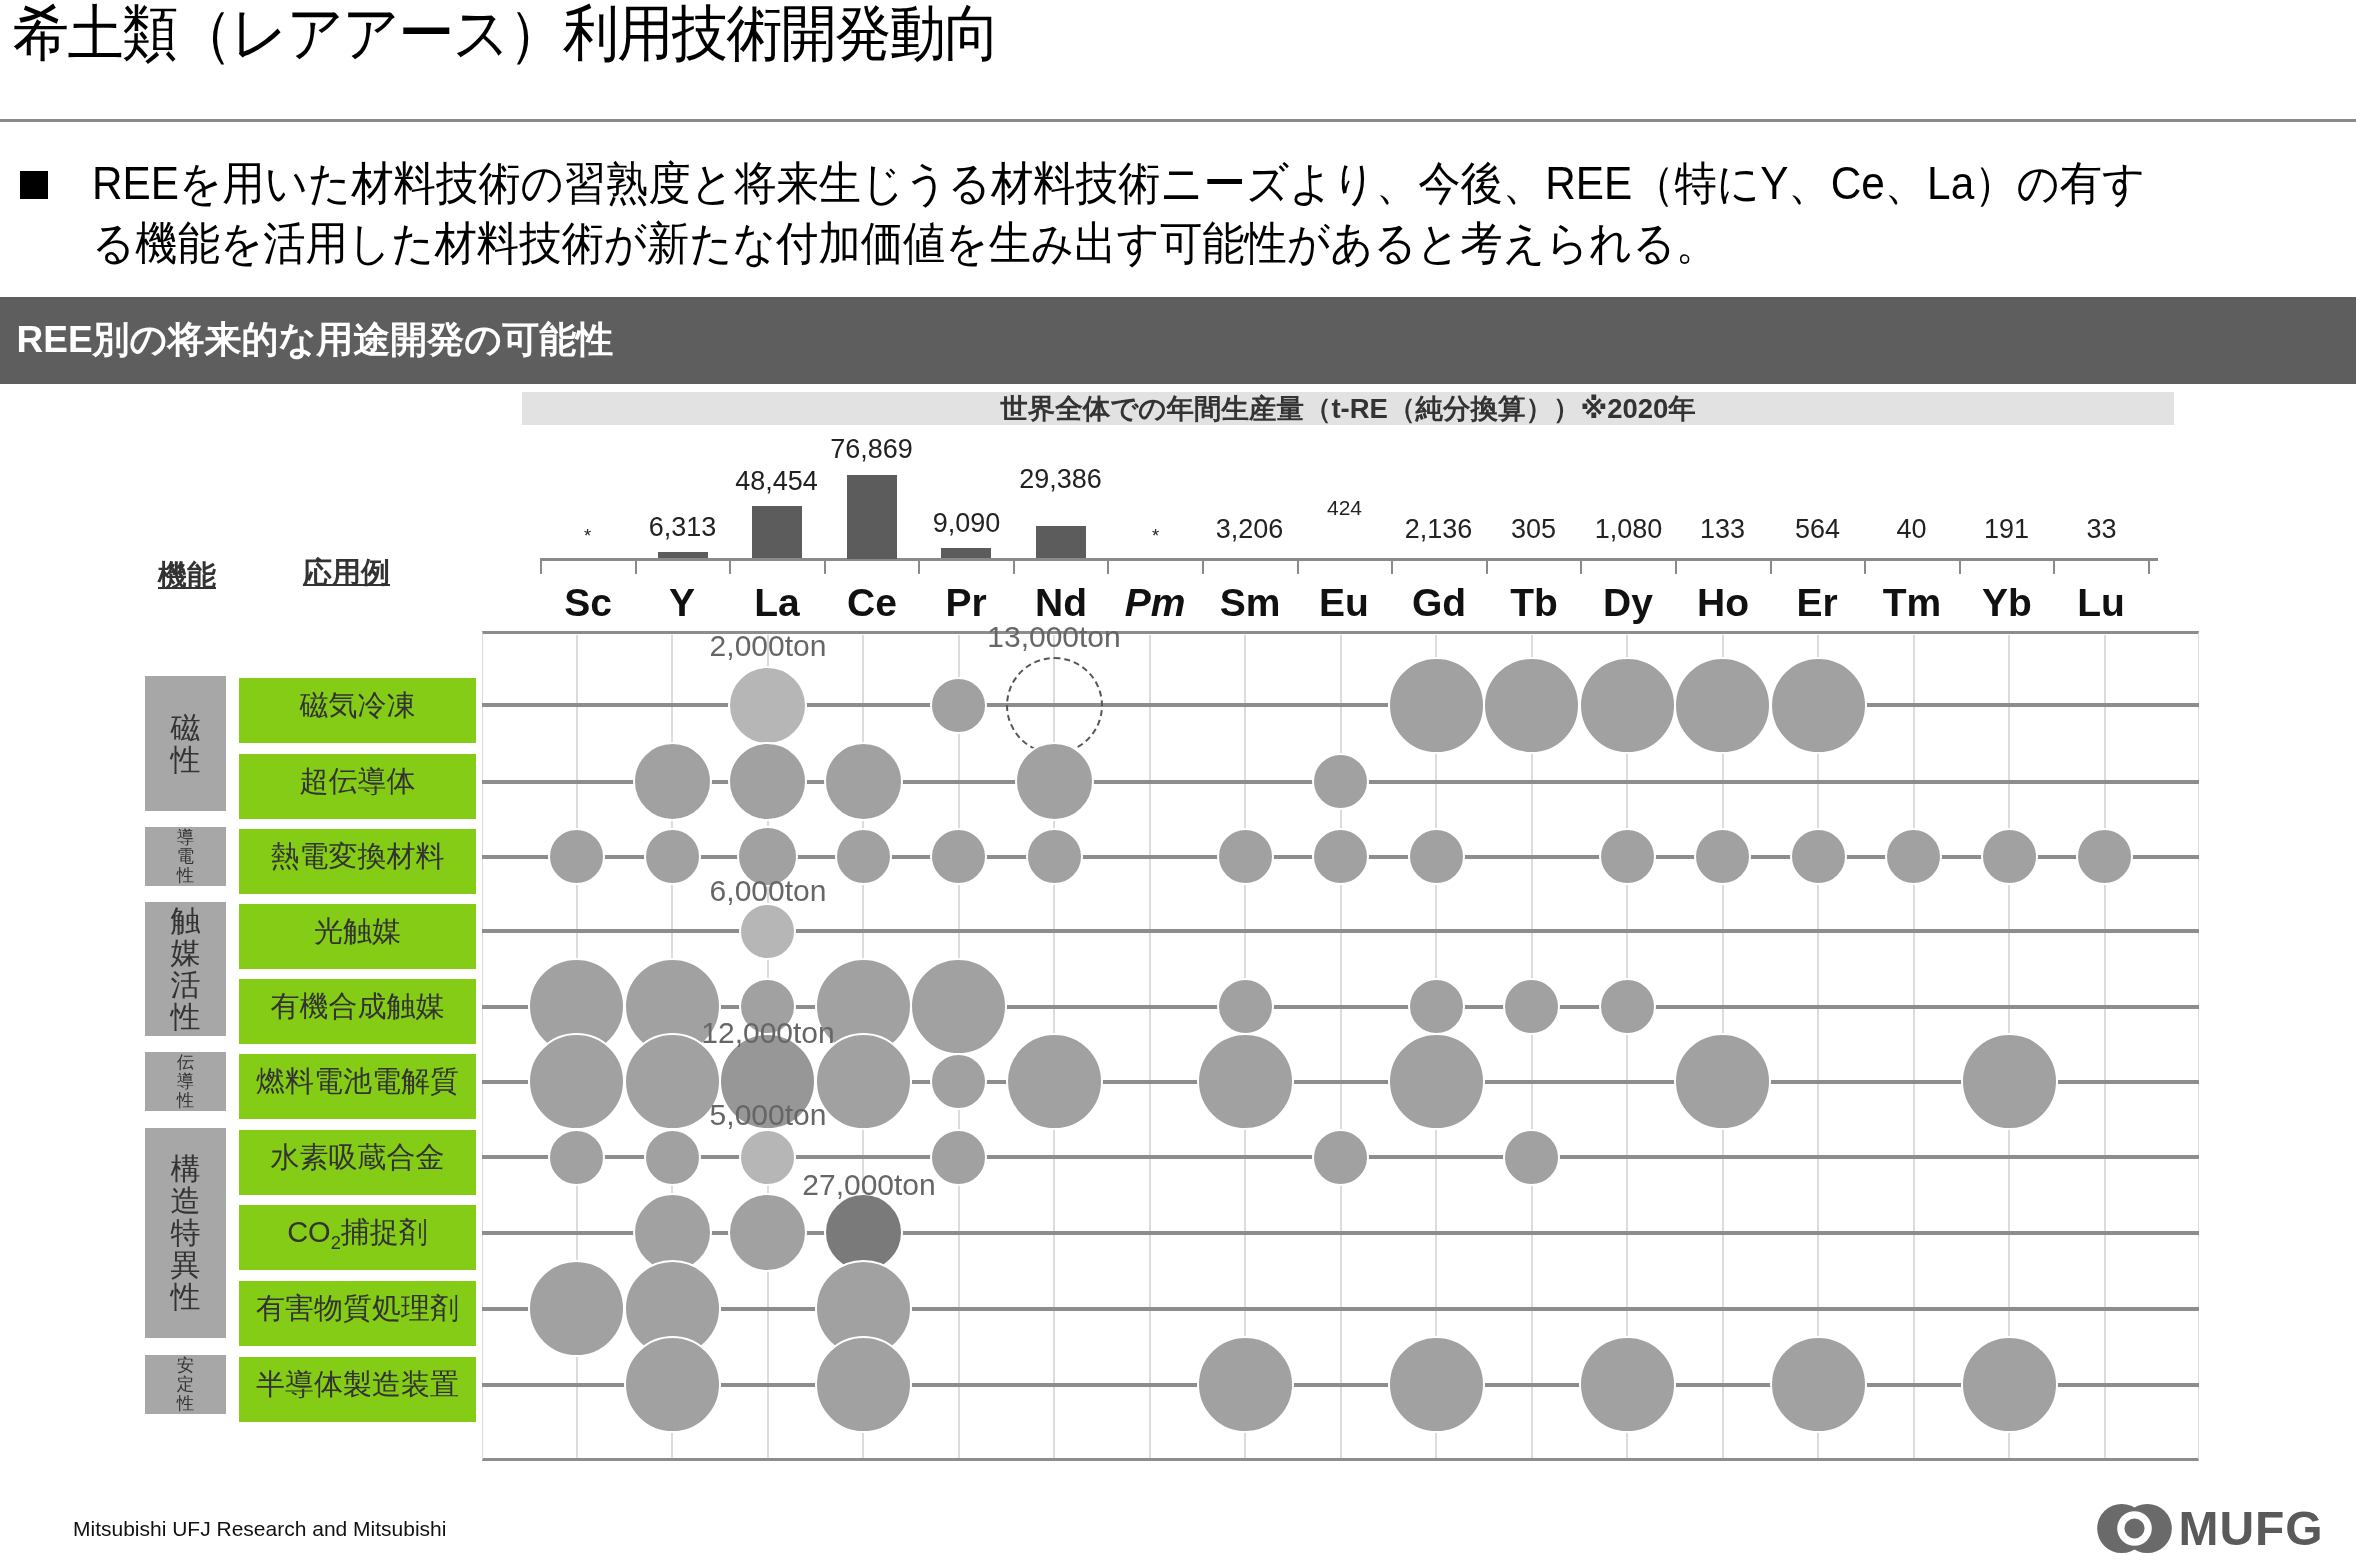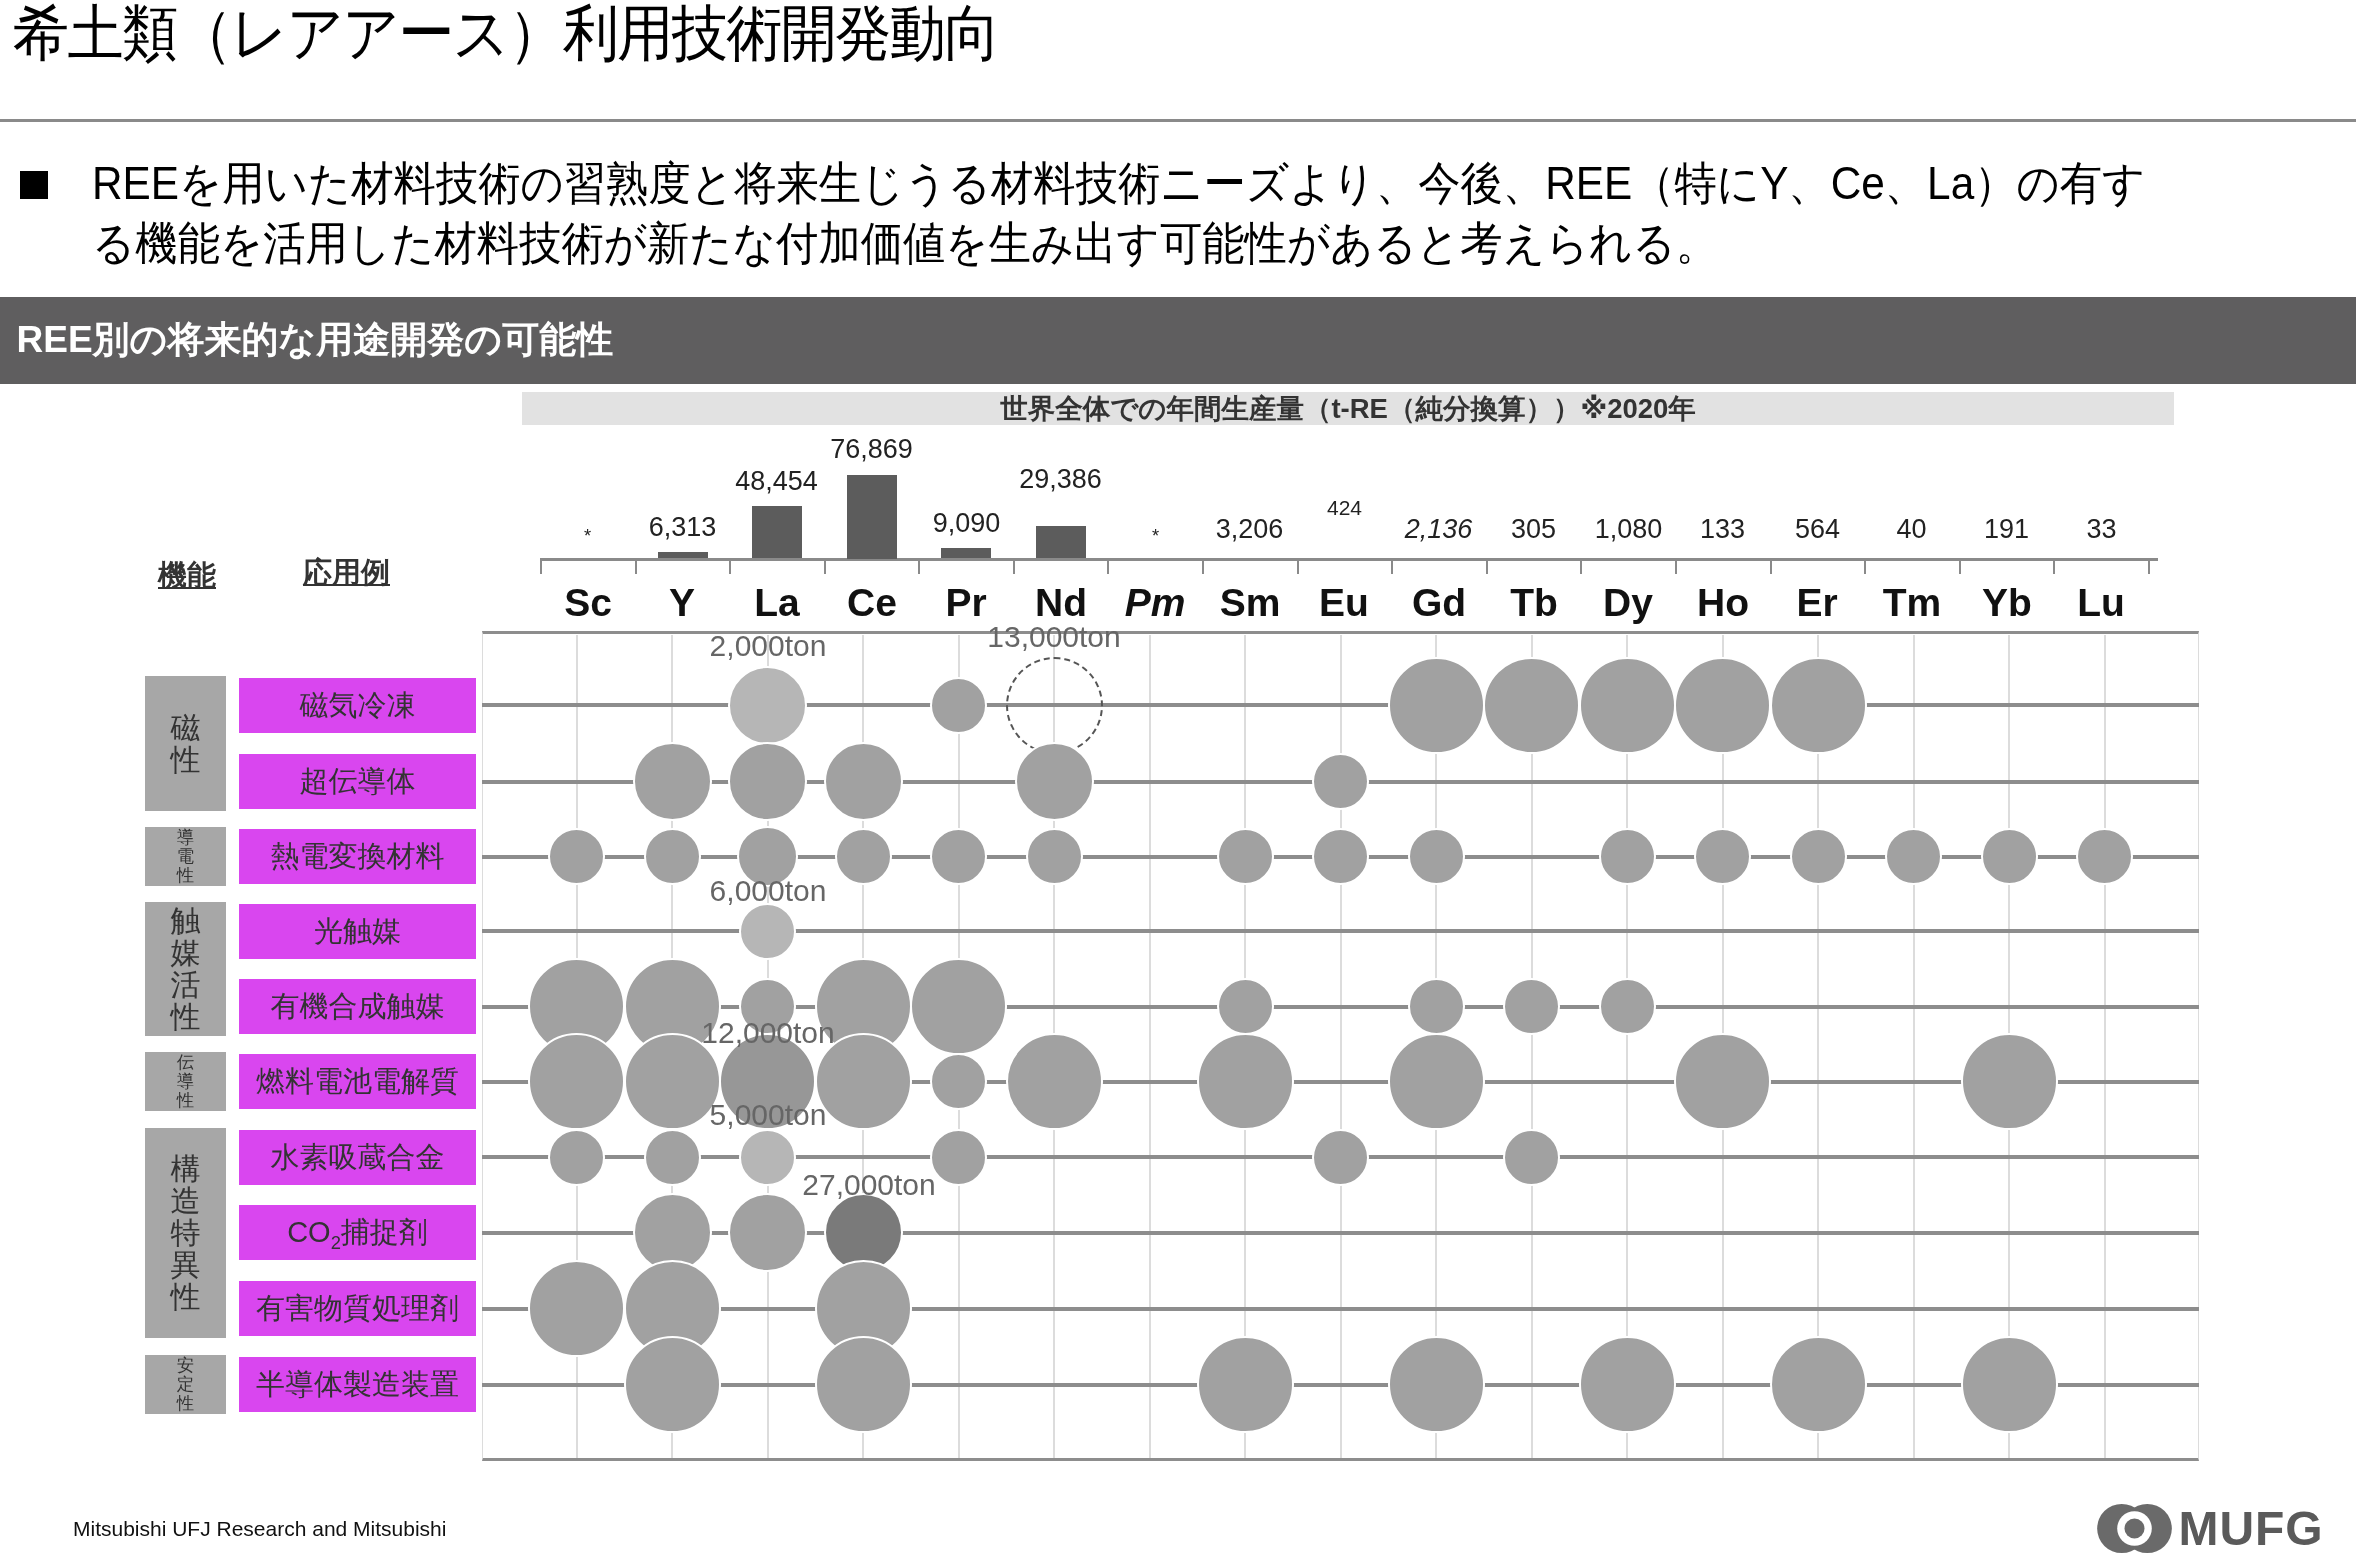--- a/index.html
+++ b/index.html
@@ -20,21 +20,21 @@
   .bar { background:#5c5c5c; width:50px; }
   #axis-line { left:540px; top:558px; width:1618px; height:2.8px; background:#8a8a8a; }
   .axis-tick { width:1.8px; height:14.7px; background:#8a8a8a; top:559px; }
   .el-label { top:580px; width:92px; text-align:center; font-size:39px; line-height:46px; font-weight:bold; color:#111; }
   .hdr-label { font-size:29px; font-weight:bold; color:#333; text-decoration:underline; }
   #grid { left:482px; top:631px; width:1717px; height:830px; border-top:3.7px solid #8d8d8d; border-bottom:3.7px solid #8d8d8d; border-left:1.8px solid #dcdcdc; border-right:1.8px solid #dcdcdc; box-sizing:border-box; }
   .vgrid { width:1.8px; background:#dcdcdc; top:635px; height:823px; }
   .hgrid { height:3.7px; background:#8d8d8d; left:482px; width:1717px; }
   .func-box { left:145px; width:81px; background:#a7a7a7; color:#333; font-size:30px; line-height:33px; text-align:center; display:flex; flex-direction:column; align-items:center; justify-content:center; }
   .func-box span { display:block; }
-  .app-box { left:239px; width:237px; height:55px; background:#d946ef; color:#333; font-size:29px; line-height:55px; text-align:center; white-space:nowrap; }
+  .app-box { left:239px; width:237px; height:65px; background:#84cc16; color:#333; font-size:29px; line-height:55px; text-align:center; white-space:nowrap; }
   .bubble { border-radius:50%; background:#a1a1a1; border:2.8px solid #fff; box-sizing:border-box; }
   .bubble.light { background:#b6b6b6; }
   .bubble.mid { background:#979797; }
   .bubble.dark { background:#7a7a7a; }
   .bubble.dashed { background:transparent; border:2.8px dashed #555; }
   .ton-label { font-size:30px; color:#666; white-space:nowrap; transform:translateX(-50%); }
   #footer-text { left:73px; top:1517px; font-size:21px; color:#111; }
   #logo { left:2096px; top:1503px; width:248px; height:51px; display:flex; align-items:center; }
   #logo-mark { width:77px; height:51px; position:relative; }
   #logo-text { font-size:48px; font-weight:bold; color:#5a5a5a; margin-left:5.5px; letter-spacing:0.9px; }
@@ -85,21 +85,21 @@
     <div class="abs prod-label" style="left: 726px; top: 466px; font-size: 27px;">48,454</div>
     <div class="abs bar" style="left: 847px; top: 475px; height: 84px;"></div>
     <div class="abs prod-label" style="left: 821px; top: 434px; font-size: 27px;">76,869</div>
     <div class="abs bar" style="left: 941px; top: 548px; height: 10px;"></div>
     <div class="abs prod-label" style="left: 916px; top: 508px; font-size: 27px; text-align: center;">9,090</div>
     <div class="abs bar" style="left: 1036px; top: 526px; height: 32px;"></div>
     <div class="abs prod-label" style="left: 1010px; top: 464px; font-size: 27px;">29,386</div>
     <div class="abs prod-label" style="left: 1105px; top: 525px; font-size: 18.4px;">*</div>
     <div class="abs prod-label" style="left: 1199px; top: 514px; font-size: 27px;">3,206</div>
     <div class="abs prod-label" style="left: 1294px; top: 496px; font-size: 21px;">424</div>
-    <div class="abs prod-label" style="left: 1388px; top: 514px; font-size: 27px; font-style: italic;">2,136</div>
+    <div class="abs prod-label" style="left: 1388px; top: 514px; font-size: 27px;">2,136</div>
     <div class="abs prod-label" style="left: 1483px; top: 514px; font-size: 27px;">305</div>
     <div class="abs prod-label" style="left: 1578px; top: 514px; font-size: 27px;">1,080</div>
     <div class="abs prod-label" style="left: 1672px; top: 514px; font-size: 27px;">133</div>
     <div class="abs prod-label" style="left: 1767px; top: 514px; font-size: 27px;">564</div>
     <div class="abs prod-label" style="left: 1861px; top: 514px; font-size: 27px;">40</div>
     <div class="abs prod-label" style="left: 1956px; top: 514px; font-size: 27px;">191</div>
     <div class="abs prod-label" style="left: 2051px; top: 514px; font-size: 27px;">33</div>
   </div>
 <div id="el-labels">
     <div class="abs el-label" style="left: 542px;">Sc</div>

